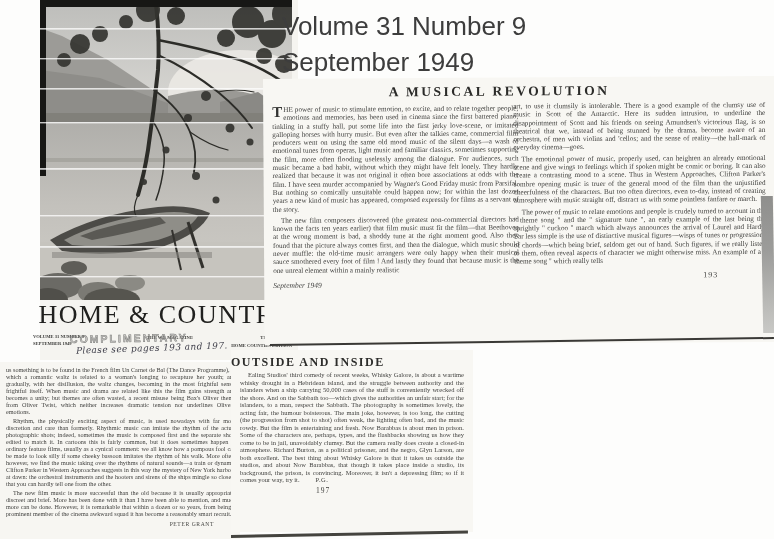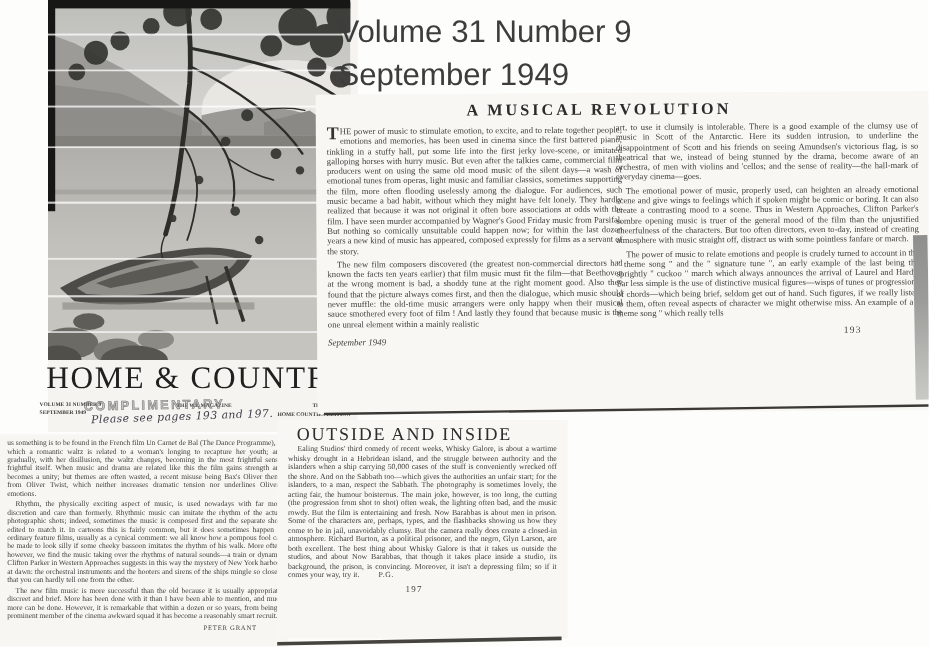--- a/index.html
+++ b/index.html
@@ -62,30 +62,30 @@
   #left-page .text{
     position:absolute;left:6px;top:4px;width:230px;font-size:6.2px;line-height:7px;
     text-align:justify;color:#3f3f3d;
   }
   #left-page .text p{margin:0 0 2px 0;}
   #left-page .text p.ind{text-indent:7px;}
   #byline{font-size:5.6px;letter-spacing:0.6px;text-align:right;margin:4px 22px 0 0;color:#474745;}
   
   #outside-page{position:absolute;left:231px;top:350px;width:242px;height:182px;background:#f8f7f3;}
   #outside-heading{
-    position:absolute;left:0;top:5px;width:212px;text-align:center;
-    font-size:15px;font-weight:normal;letter-spacing:1.5px;color:#2d2d2b;white-space:nowrap;
+    position:absolute;left:0;top:5px;width:212px;text-align:left;
+    font-size:12px;font-weight:bold;letter-spacing:1.5px;color:#2d2d2b;white-space:nowrap;
   }
   #outside-body{
     position:absolute;left:9px;top:21px;width:224px;font-size:6.5px;line-height:7.5px;
     text-align:justify;color:#3f3f3d;
   }
   #outside-body .lead{text-indent:8px;}
   .initials{margin-left:16px;letter-spacing:0.5px;}
-  #outside-page-number{font-size:7.5px;margin:3px 0 0 98px;letter-spacing:1px;}
+  #outside-page-number{font-size:7.5px;margin:3px 0 0 76px;letter-spacing:1px;}
   #outside-bottom-edge{
     position:absolute;left:231px;top:535px;width:237px;height:2.5px;background:#45443f;
     transform:rotate(-1.1deg);transform-origin:left center;
   }
 </style>
 </head>
 <body>
 
 <div id="canvas">
 

